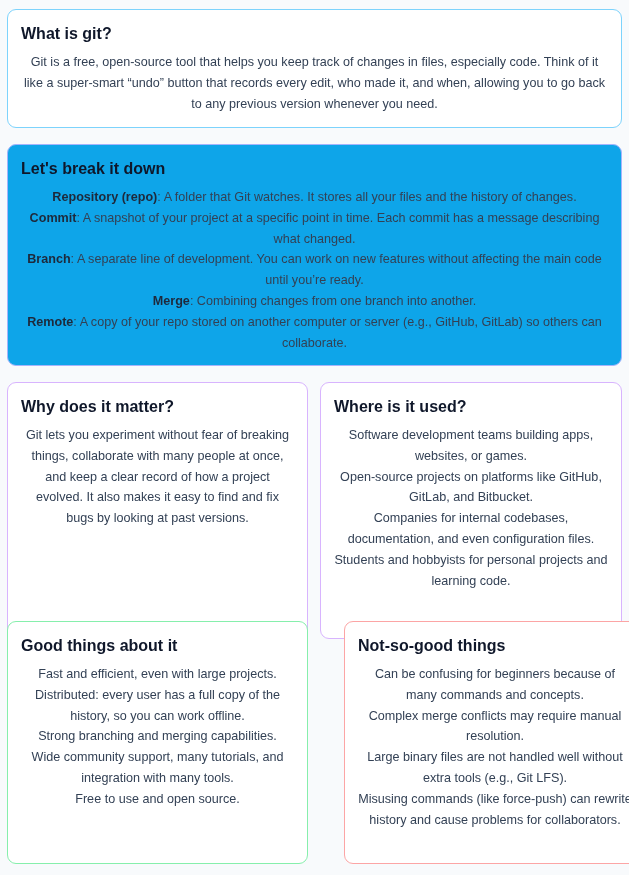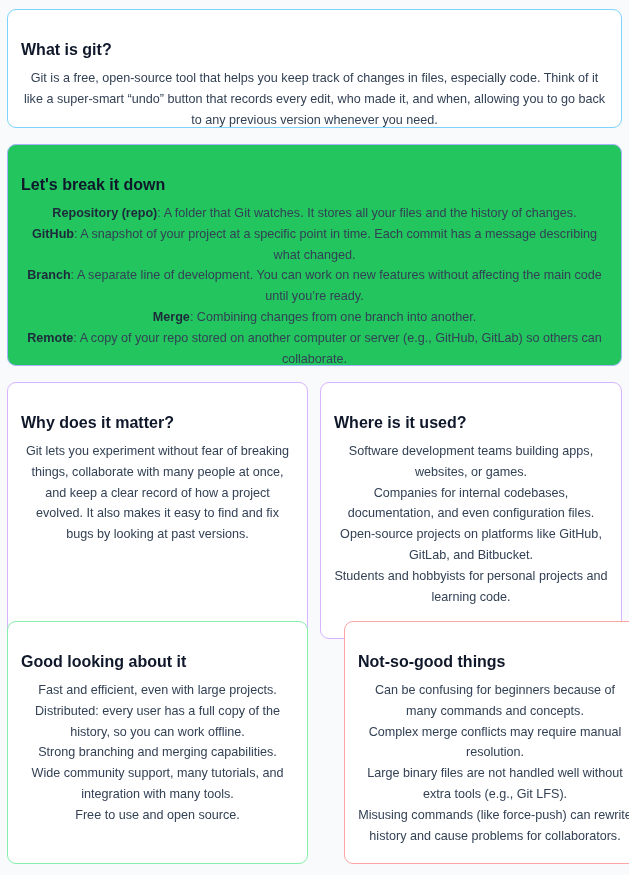--- a/index.html
+++ b/index.html
@@ -10,84 +10,84 @@
     color: #334155;
     box-sizing: border-box;
   }
   .wrap { position: relative; width: 629px; height: 875px; }
   .card {
     position: absolute;
     box-sizing: border-box;
     border: 1px solid #7dd3fc;
     border-radius: 9px;
     background: #ffffff;
-    padding: 29px 13px 10px 13px;
+    padding: 13px 13px 10px 13px;
   }
   .card h2 {
     margin: 0 0 7px 0;
     font-size: 16px;
     font-weight: bold;
     color: #0f172a;
     line-height: 22px;
   }
   .card p, .card li {
     margin: 0;
     font-size: 12.6px;
     line-height: 20.8px;
     color: #334155;
     text-align: center;
   }
   .card ul { list-style: none; margin: 0; padding: 0; }
   .card li b { color: #1e293b; font-weight: bold; }
 
   #c-what { left: 7px; top: 9px; width: 615px; height: 119px; border-color: #7dd3fc; }
-  #c-break { left: 7px; top: 144px; width: 615px; height: 222px; border-color: #a5b4fc; background: #22c55e; }
+  #c-break { left: 7px; top: 144px; width: 615px; height: 222px; border-color: #a5b4fc; background: #0ea5e9; }
   #c-why { left: 7px; top: 382px; width: 301px; height: 289px; border-color: #d8b4fe; }
   #c-where { left: 320px; top: 382px; width: 302px; height: 257px; border-color: #d8b4fe; }
   #c-good { left: 7px; top: 621px; width: 301px; height: 243px; border-color: #86efac; }
   #c-bad { left: 320px; top: 621px; width: 302px; height: 243px; border-color: #fca5a5; margin-left: 24px; }
 </style>
 </head>
 <body>
 
 <div class="wrap">
 
   <section class="card" id="c-what">
     <h2>What is git?</h2>
     <p>Git is a free, open-source tool that helps you keep track of changes in files, especially code. Think of it like a super-smart “undo” button that records every edit, who made it, and when, allowing you to go back to any previous version whenever you need.</p>
   </section>
 
   <section class="card" id="c-break">
     <h2>Let's break it down</h2>
     <ul>
       <li><b>Repository (repo)</b><span>: A folder that Git watches. It stores all your files and the history of changes.</span></li>
-      <li><b>GitHub</b><span>: A snapshot of your project at a specific point in time. Each commit has a message describing what changed.</span></li>
+      <li><b>Commit</b><span>: A snapshot of your project at a specific point in time. Each commit has a message describing what changed.</span></li>
       <li><b>Branch</b><span>: A separate line of development. You can work on new features without affecting the main code until you’re ready.</span></li>
       <li><b>Merge</b><span>: Combining changes from one branch into another.</span></li>
       <li><b>Remote</b><span>: A copy of your repo stored on another computer or server (e.g., GitHub, GitLab) so others can collaborate.</span></li>
     </ul>
   </section>
 
   <section class="card" id="c-why">
     <h2>Why does it matter?</h2>
     <p>Git lets you experiment without fear of breaking things, collaborate with many people at once, and keep a clear record of how a project evolved. It also makes it easy to find and fix bugs by looking at past versions.</p>
   </section>
 
   <section class="card" id="c-where">
     <h2>Where is it used?</h2>
     <ul>
       <li>Software development teams building apps, websites, or games.</li>
+      <li>Open-source projects on platforms like GitHub, GitLab, and Bitbucket.</li>
       <li>Companies for internal codebases, documentation, and even configuration files.</li>
-      <li>Open-source projects on platforms like GitHub, GitLab, and Bitbucket.</li>
       <li>Students and hobbyists for personal projects and learning code.</li>
     </ul>
   </section>
 
   <section class="card" id="c-good">
-    <h2>Good looking about it</h2>
+    <h2>Good things about it</h2>
     <ul>
       <li>Fast and efficient, even with large projects.</li>
       <li>Distributed: every user has a full copy of the history, so you can work offline.</li>
       <li>Strong branching and merging capabilities.</li>
       <li>Wide community support, many tutorials, and integration with many tools.</li>
       <li>Free to use and open source.</li>
     </ul>
   </section>
 
   <section class="card" id="c-bad">

